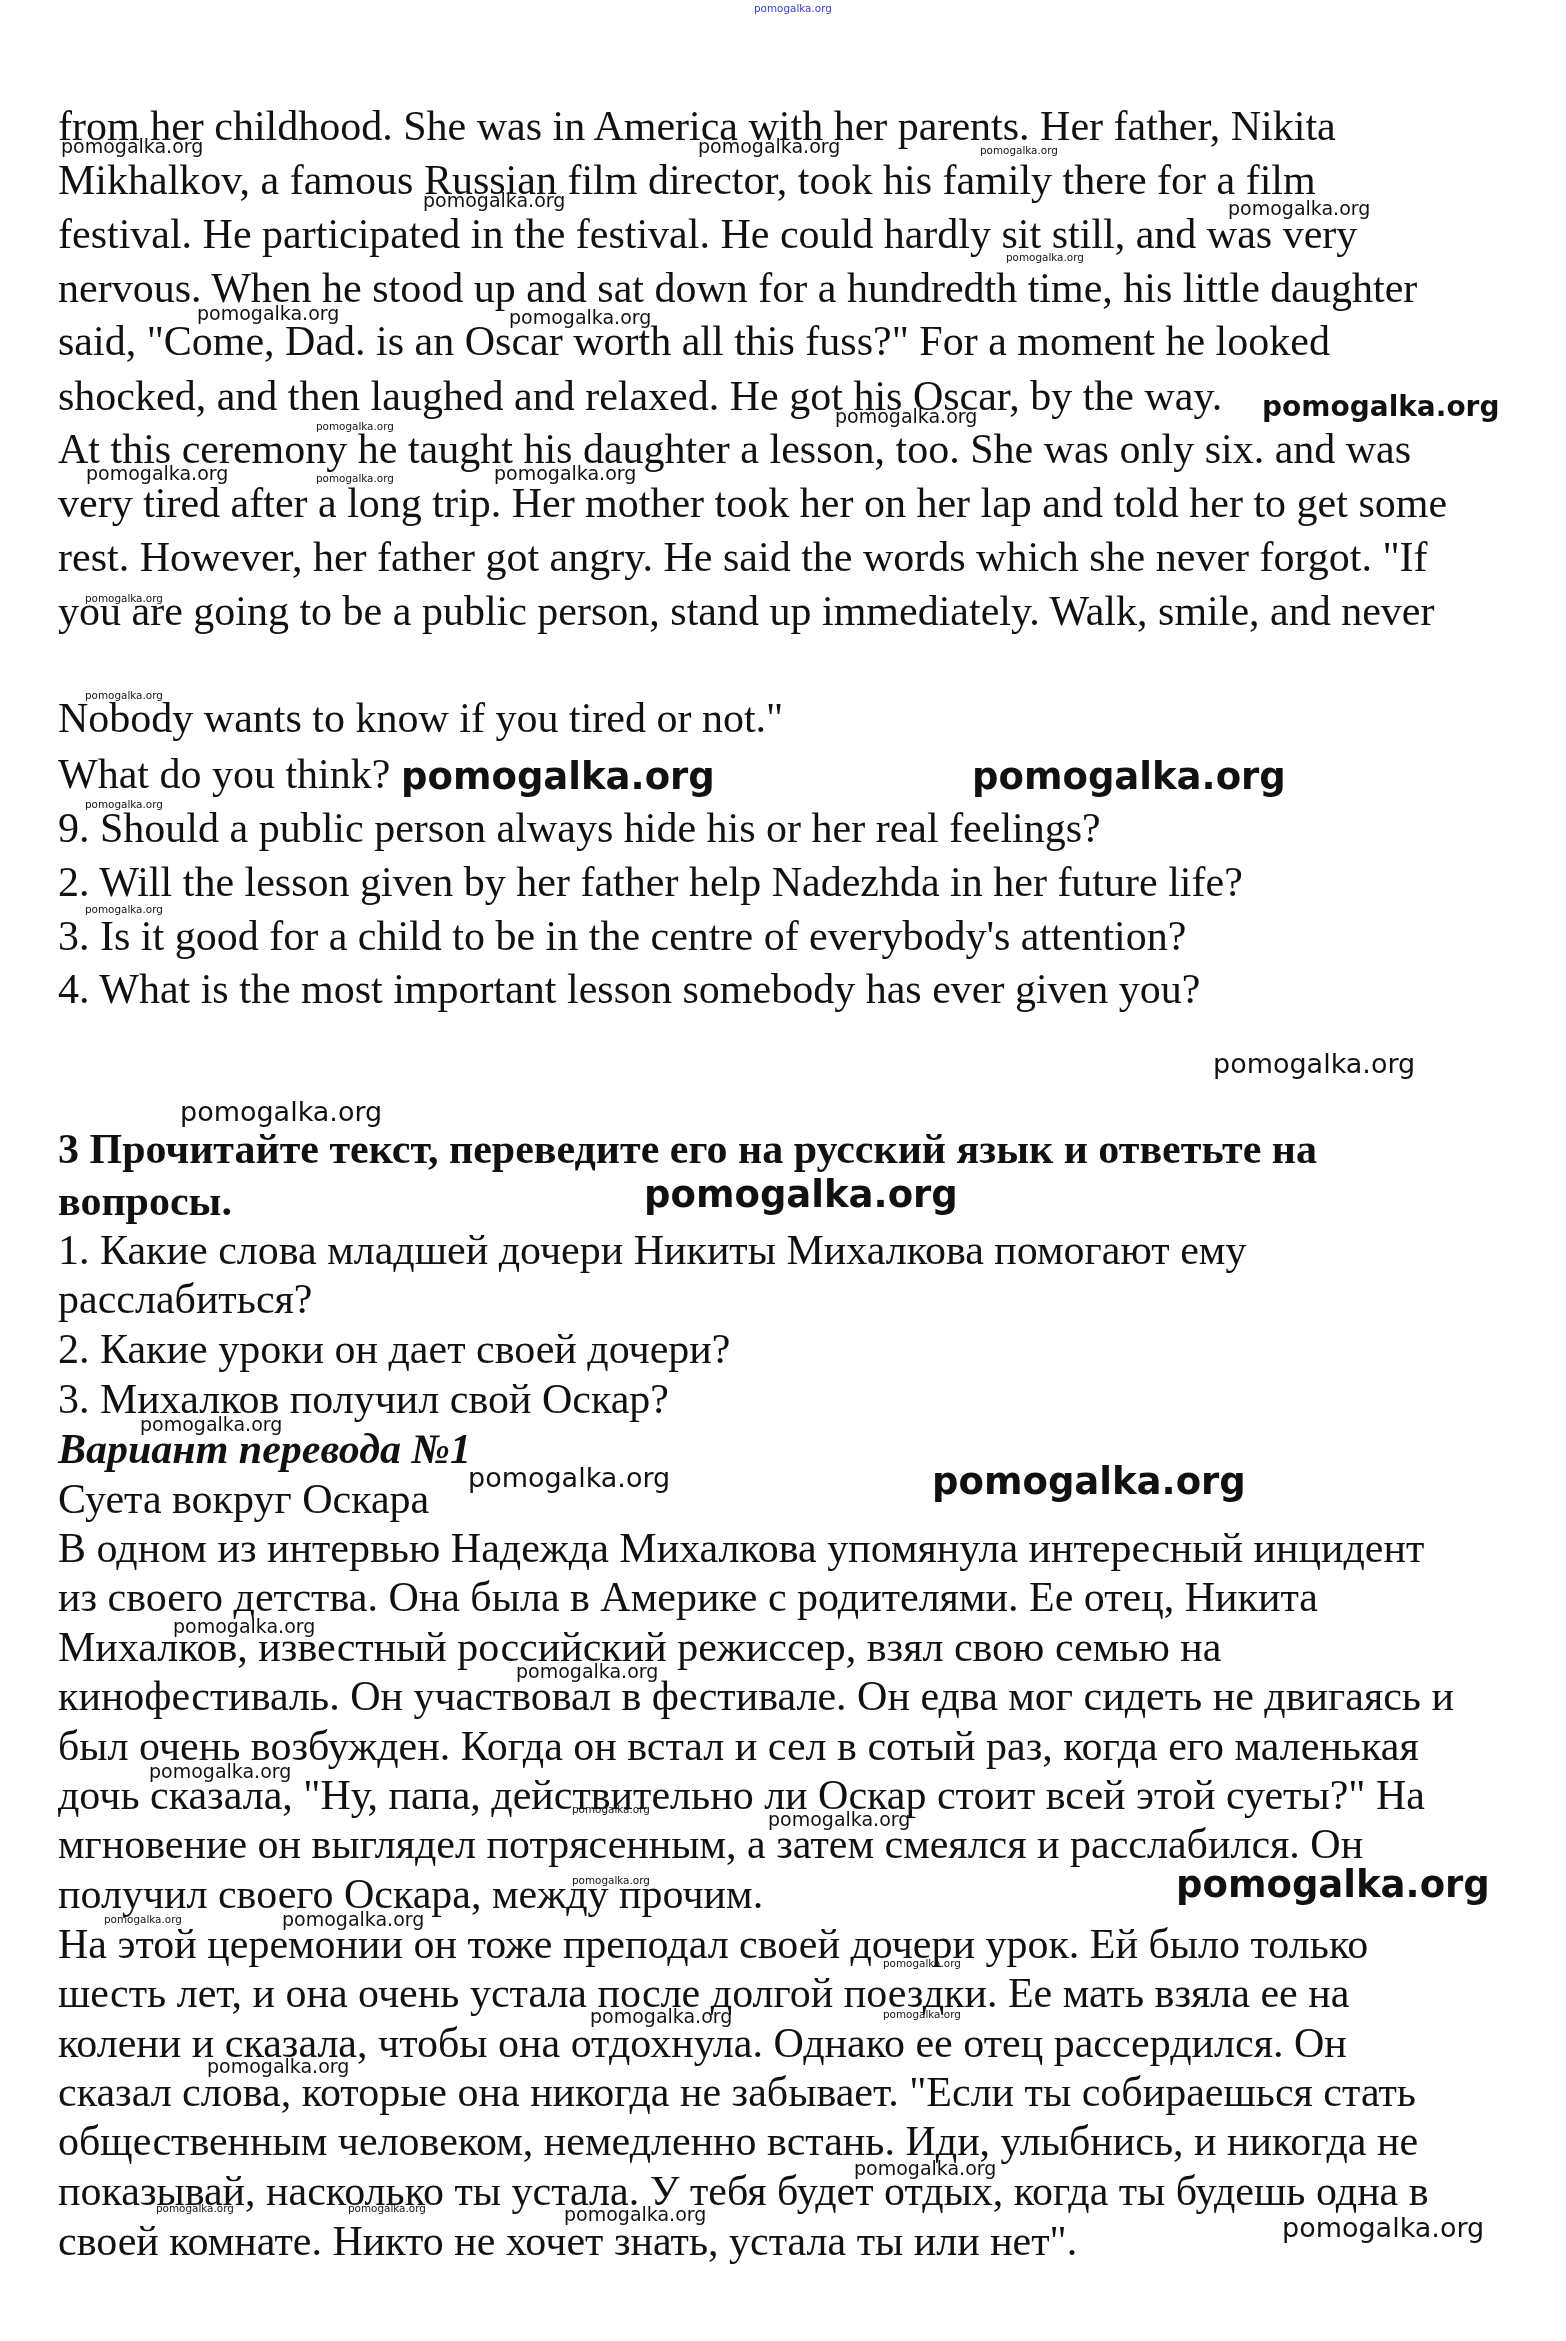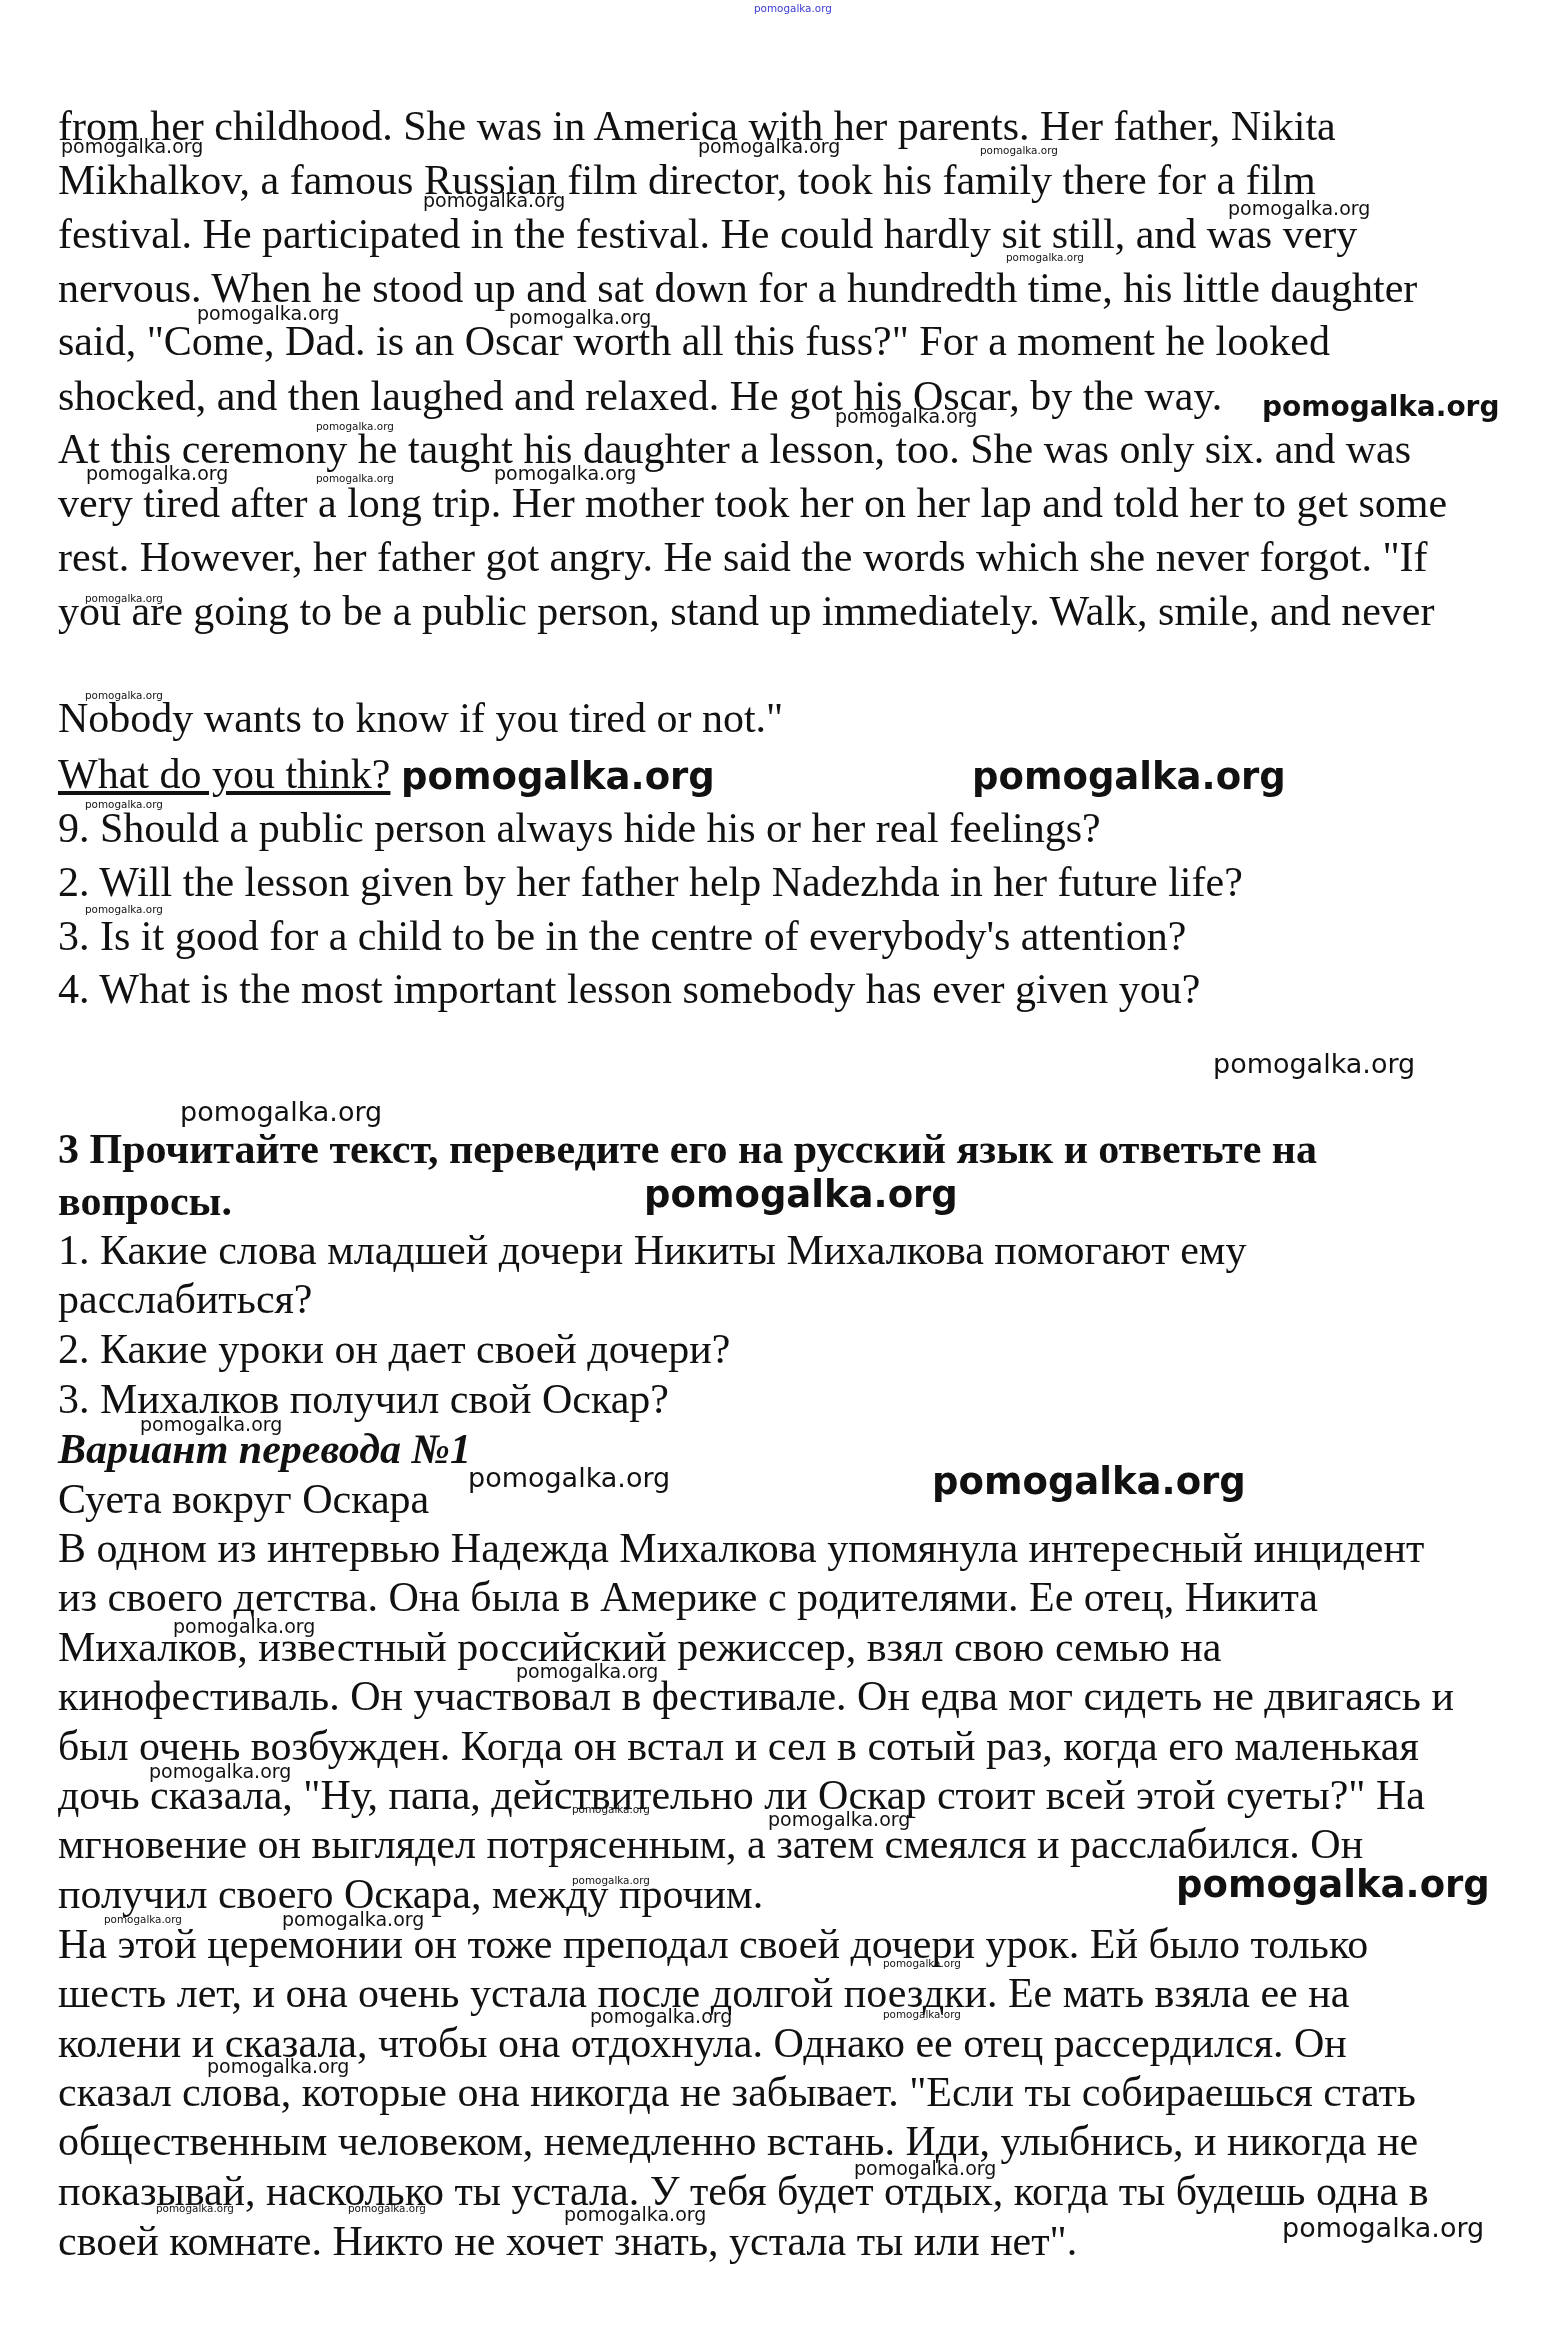--- a/index.html
+++ b/index.html
@@ -35,21 +35,21 @@
   <div class="line" style="top:213px;">festival. He participated in the festival. He could hardly sit still, and was very</div>
   <div class="line" style="top:267px;">nervous. When he stood up and sat down for a hundredth time, his little daughter</div>
   <div class="line" style="top:320px;">said, "Come, Dad. is an Oscar worth all this fuss?" For a moment he looked</div>
   <div class="line" style="top:375px;">shocked, and then laughed and relaxed. He got his Oscar, by the way.</div>
   <div class="line" style="top:428px;">At this ceremony he taught his daughter a lesson, too. She was only six. and was</div>
   <div class="line" style="top:482px;">very tired after a long trip. Her mother took her on her lap and told her to get some</div>
   <div class="line" style="top:536px;">rest. However, her father got angry. He said the words which she never forgot. "If</div>
   <div class="line" style="top:590px;">you are going to be a public person, stand up immediately. Walk, smile, and never</div>
   <div class="line" style="top:697px;">Nobody wants to know if you tired or not."</div>
 
-  <div class="line" style="top:753px;text-decoration:underline;">What do you think?</div>
+  <div class="line" style="top:753px;">What do you think?</div>
   <div class="line" style="top:807px;">9. Should a public person always hide his or her real feelings?</div>
   <div class="line" style="top:861px;">2. Will the lesson given by her father help Nadezhda in her future life?</div>
   <div class="line" style="top:915px;">3. Is it good for a child to be in the centre of everybody's attention?</div>
   <div class="line" style="top:968px;">4. What is the most important lesson somebody has ever given you?</div>
 
   <div class="line bold" style="top:1128px;">3 Прочитайте текст, переведите его на русский язык и ответьте на</div>
   <div class="line bold" style="top:1180px;">вопросы.</div>
   <div class="line" style="top:1229px;">1. Какие слова младшей дочери Никиты Михалкова помогают ему</div>
   <div class="line" style="top:1278px;">расслабиться?</div>
   <div class="line" style="top:1328px;">2. Какие уроки он дает своей дочери?</div>

